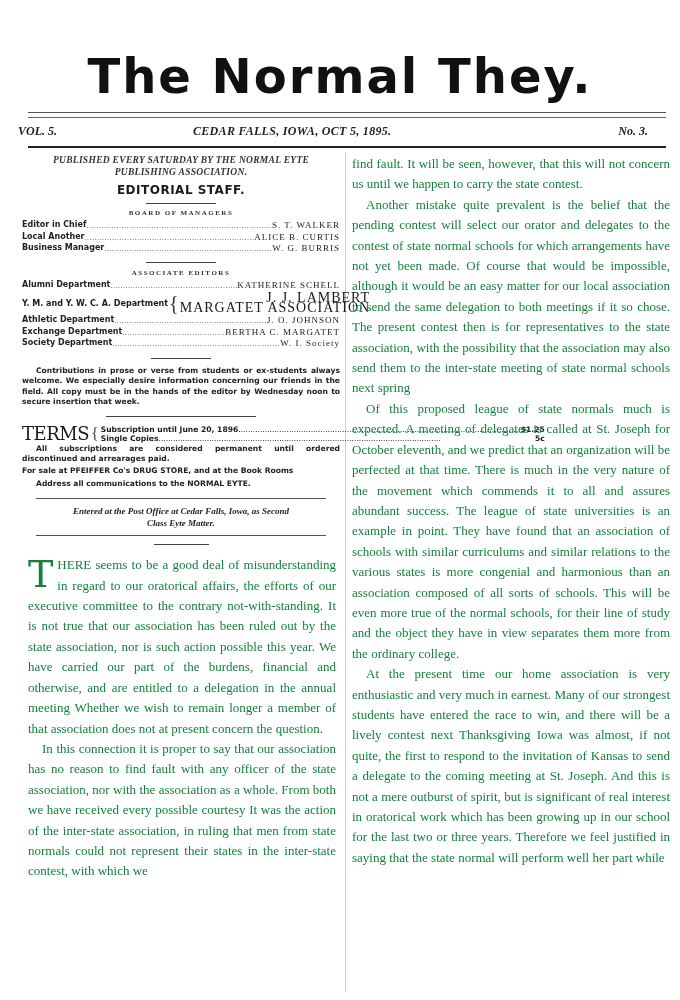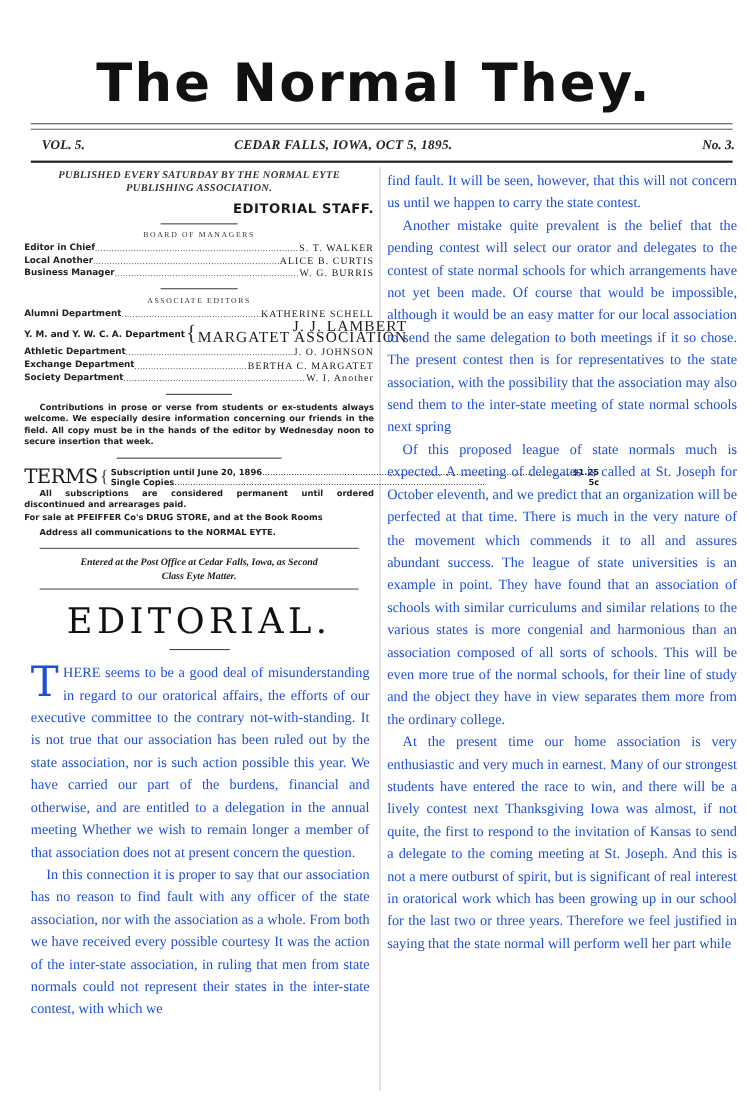--- a/index.html
+++ b/index.html
@@ -3,37 +3,37 @@
 <meta charset="utf-8">
 <style>
   html, body { margin: 0; padding: 0; background: #ffffff; }
   body { width: 680px; height: 1000px; overflow: hidden; position: relative; color: #1a1a1a; font-family: "Liberation Serif", "DejaVu Serif", serif; }
 
   .masthead { position: absolute; left: 0; top: 52px; width: 680px; text-align: center; }
   .masthead-title { font-family: "DejaVu Sans", sans-serif; font-weight: bold; font-size: 48px; letter-spacing: 2px; color: #111; line-height: 1; }
 
   .rule-double-top { position: absolute; left: 28px; width: 638px; top: 112px; height: 1px; background: #555; }
   .rule-double-top2 { position: absolute; left: 28px; width: 638px; top: 117px; height: 1px; background: #666; }
-  .dateline { position: absolute; left: 38px; top: 124px; width: 630px; height: 18px; font-style: italic; font-weight: bold; font-size: 12px; color: #222; }
+  .dateline { position: absolute; left: 18px; top: 124px; width: 630px; height: 18px; font-style: italic; font-weight: bold; font-size: 12px; color: #222; }
   .dateline .vol { position: absolute; left: 0; top: 0; }
   .dateline .place { position: absolute; left: 175px; top: 0; letter-spacing: 0.3px; }
   .dateline .num { position: absolute; right: 0; top: 0; }
   .rule-thick { position: absolute; left: 28px; width: 638px; top: 146px; height: 2px; background: #222; }
 
   .col-left { position: absolute; left: 22px; top: 150px; width: 318px; }
   .col-right { position: absolute; left: 352px; top: 150px; width: 318px; }
   .col-divider { position: absolute; left: 345px; top: 152px; width: 1px; height: 840px; background: #ccc; }
 
   .sub-title { text-align: center; font-family: "DejaVu Serif", serif; font-size: 27px; letter-spacing: 3px; margin-top: 8px; line-height: 32px; color: #111; }
   .published { text-align: center; font-style: italic; font-weight: bold; font-size: 9.5px; letter-spacing: 0.3px; line-height: 12px; margin-top: 4px; color: #333; }
-  .staff-head { text-align: right; font-family: "DejaVu Sans", sans-serif; font-weight: bold; font-size: 12px; letter-spacing: 0.5px; margin-top: 5px; }
+  .staff-head { text-align: center; font-family: "DejaVu Sans", sans-serif; font-weight: bold; font-size: 12px; letter-spacing: 0.5px; margin-top: 5px; }
   .short-rule { width: 60px; height: 1px; background: #444; margin: 6px auto 5px; }
   .mid-rule { width: 110px; height: 1px; background: #444; margin: 8px auto 7px; }
   .long-rule { width: 290px; height: 1px; background: #555; margin: 6px auto; }
-  .small-caps-head { text-align: center; font-size: 7px; letter-spacing: 1.5px; font-weight: normal; color: #333; margin: 2px 0 3px; text-transform: uppercase; }
+  .small-caps-head { text-align: center; font-size: 7px; letter-spacing: 1.5px; font-weight: bold; color: #333; margin: 2px 0 3px; text-transform: uppercase; }
 
   .roster-row { display: flex; font-size: 8.5px; line-height: 10.5px; white-space: nowrap; color: #222; justify-content: space-between; }
   .roster-row .role { font-family: "DejaVu Sans", sans-serif; font-weight: bold; font-size: 8px; }
   .roster-row .dots { flex: 1; overflow: hidden; color: #444; }
   .roster-row .dots::before { content: "............................................................................................................................................"; letter-spacing: 0.5px; font-size: 8px; }
   .roster-row .name { letter-spacing: 1px; font-size: 9px; }
 
   .ym-row { display: flex; align-items: center; height: 24px; font-size: 8.5px; white-space: nowrap; }
   .ym-row .role { font-family: "DejaVu Sans", sans-serif; font-weight: bold; font-size: 8px; }
   .ym-row .brace { font-size: 20px; line-height: 20px; margin: 0 1px; color: #333; }
@@ -47,21 +47,21 @@
   .terms .brace { font-size: 16px; margin: 0 2px; color: #444; }
   .terms .lines { flex: 1; }
   .terms .tline { display: flex; font-family: "DejaVu Sans", sans-serif; font-weight: bold; font-size: 7.6px; line-height: 9px; white-space: nowrap; }
   .terms .tline .dots { flex: 1; overflow: hidden; font-weight: normal; }
   .terms .tline .dots::before { content: "....................................................................................................................."; }
 
   .entered { text-align: center; font-style: italic; font-weight: bold; font-size: 9px; line-height: 12px; color: #222; padding: 0 8px; }
 
   .editorial-head { text-align: center; font-family: "DejaVu Serif", serif; font-size: 32px; letter-spacing: 4px; margin-top: 10px; line-height: 36px; color: #111; }
 
-  .body-text { font-size: 13px; line-height: 20.4px; text-align: justify; color: #1d4ed8; }
+  .body-text { font-size: 13px; line-height: 20.4px; text-align: justify; color: #15803d; }
   .body-text p { margin: 0; }
   .body-text p.ind { text-indent: 14px; }
   .drop-cap { float: left; font-size: 38px; line-height: 34px; margin: 2px 4px 0 0; font-family: "DejaVu Serif", serif; }
 </style>
 </head>
 <body>
 
 <div class="masthead">
   <div class="masthead-title">The Normal They.</div>
 </div>
@@ -127,21 +127,21 @@
         <span class="name">J. O. JOHNSON</span>
       </div>
     <div class="roster-row">
         <span class="role">Exchange Department</span>
         <span class="dots"></span>
         <span class="name">BERTHA C. MARGATET</span>
       </div>
     <div class="roster-row">
         <span class="role">Society Department</span>
         <span class="dots"></span>
-        <span class="name">W. I. Another</span>
+        <span class="name">W. I. Society</span>
       </div>
   </div>
 
   <div class="mid-rule" style="width:60px;"></div>
   <div class="notice indent">Contributions in prose or verse from students or ex-students always welcome. We especially desire information concerning our friends in the field. All copy must be in the hands of the editor by Wednesday noon to secure insertion that week.</div>
   <div class="mid-rule" style="width:150px;"></div>
 
   <div class="terms">
     <span class="big">TERMS</span>
     <span class="brace">{</span>
@@ -162,21 +162,20 @@
   <div class="notice" style="margin-top:1px;">For sale at PFEIFFER Co's DRUG STORE, and at the Book Rooms</div>
   <div class="notice indent" style="margin-top:2px;">Address all communications to the NORMAL EYTE.</div>
 
   <div class="long-rule" style="margin-top:9px;"></div>
   <div class="entered">
     <div>Entered at the Post Office at Cedar Falls, Iowa, as Second</div>
     <div>Class Eyte Matter.</div>
   </div>
   <div class="long-rule"></div>
 
-  <div class="editorial-head">EDITORIAL.</div>
   <div class="short-rule" style="width:55px;margin:8px auto 10px;"></div>
 
   <div class="body-text" style="padding:0 4px 0 6px;">
     <p><span class="drop-cap">T</span><span>HERE seems to be a good deal of misunderstanding in regard to our oratorical affairs, the efforts of our executive committee to the contrary not-with-standing. It is not true that our association has been ruled out by the state association, nor is such action possible this year. We have carried our part of the burdens, financial and otherwise, and are entitled to a delegation in the annual meeting Whether we wish to remain longer a member of that association does not at present concern the question.</span></p>
     <p class="ind">In this connection it is proper to say that our association has no reason to find fault with any officer of the state association, nor with the association as a whole. From both we have received every possible courtesy It was the action of the inter-state association, in ruling that men from state normals could not represent their states in the inter-state contest, with which we</p>
   </div>
 </div>
 
 <div class="col-right">
   <div class="body-text" style="padding-top:4px;">

